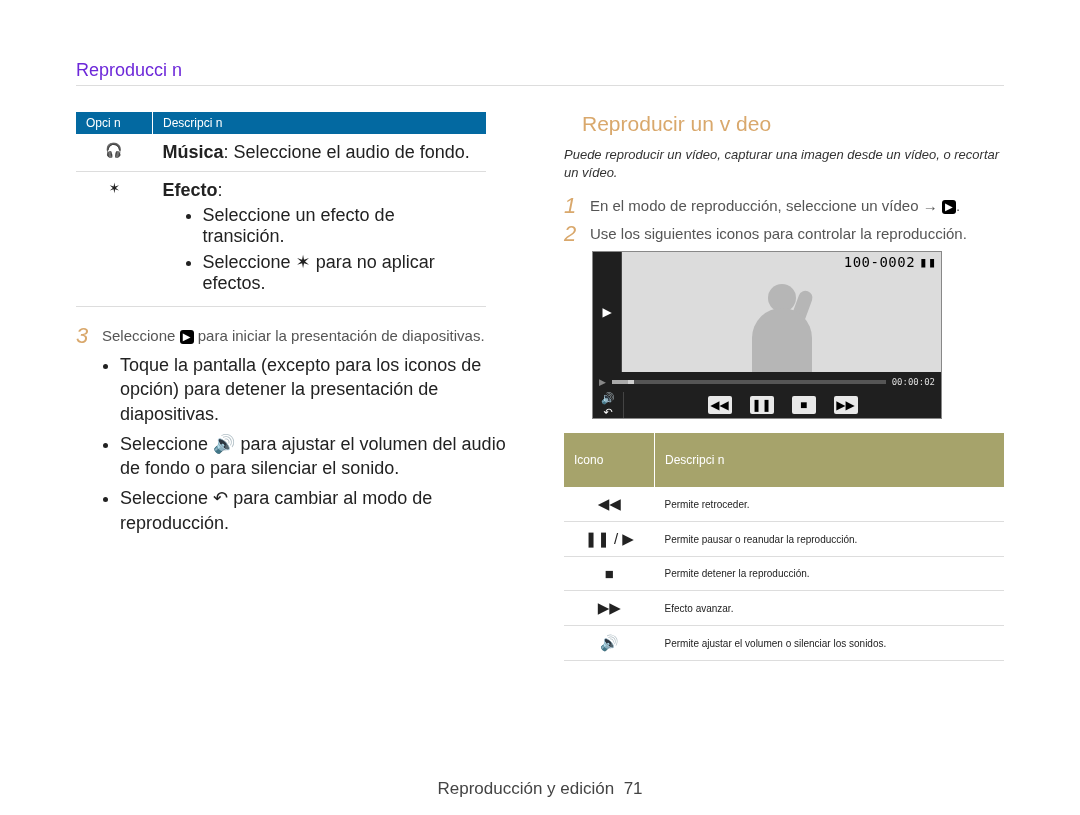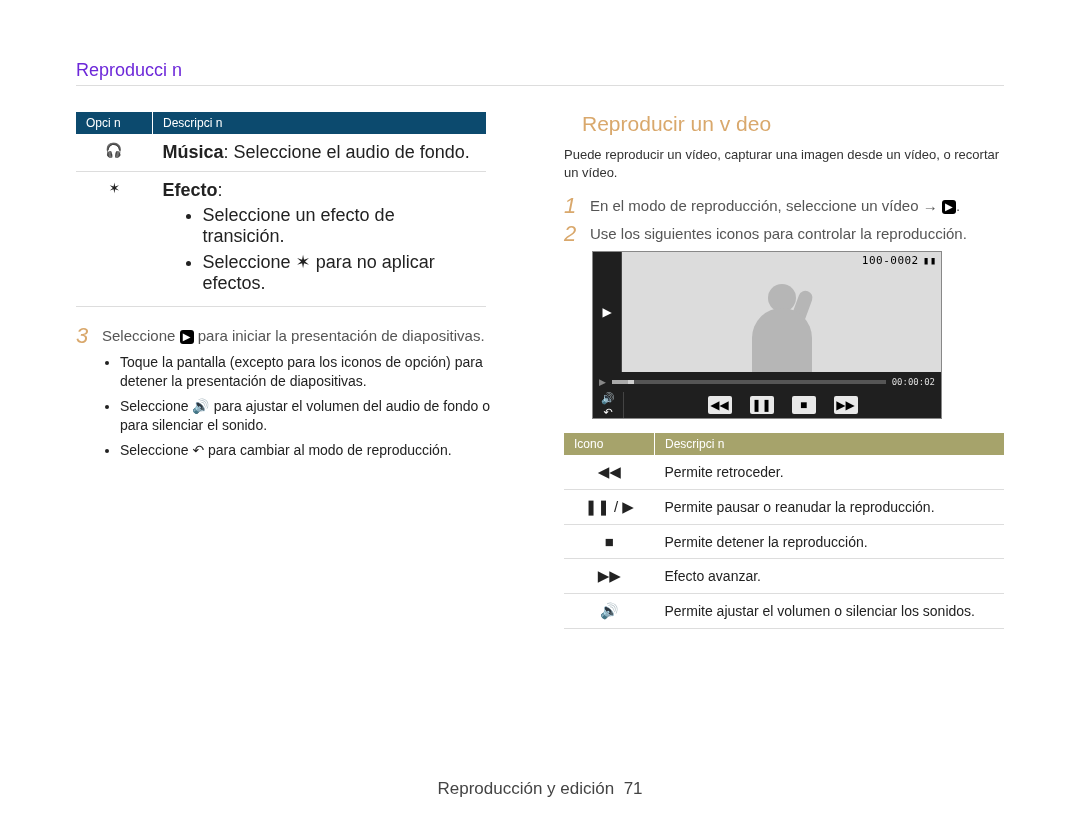--- a/index.html
+++ b/index.html
@@ -39,21 +39,21 @@
     min-width: 0;
   }
 
   
   .opt-table {
     width: 410px;
     border-collapse: collapse;
     margin-bottom: 18px;
   }
   .opt-table th {
-    background: #0c4a6e;
+    background: #0369a1;
     color: #fff;
     font-weight: 400;
     text-align: left;
     font-size: 12px;
     padding: 4px 10px;
   }
   .opt-table th.opcion {
     width: 56px;
     border-right: 1px solid #fff;
   }
@@ -92,40 +92,41 @@
     min-width: 16px;
   }
   .step-text {
     font-size: 15px;
     color: #555;
     padding-top: 2px;
   }
   .sub-list {
     margin: 4px 0 0 28px;
     padding-left: 16px;
-    font-size: 14px;
+    font-size: 18px;
     color: #222;
   }
   .sub-list li {
     margin-bottom: 6px;
     line-height: 1.35;
   }
 
   
   .section-title {
     color: #d9a86c;
     font-size: 21px;
     font-weight: 400;
     margin: 0 0 10px 18px;
   }
   .intro-text {
     font-size: 13px;
     color: #333;
     margin-bottom: 14px;
     line-height: 1.35;
+    font-style: italic;
   }
 
   
   .player-wrap {
     width: 350px;
     margin: 6px 0 14px 28px;
     border: 1px solid #888;
     background: #fff;
     box-sizing: border-box;
   }
@@ -146,21 +147,21 @@
   .player-stage {
     position: relative;
     flex: 1;
     height: 120px;
     background: #dcdcdc;
     overflow: hidden;
   }
   .player-meta {
     position:absolute;
     top:2px; right:4px;
-    font-size:11px;
+    font-size:14px;
     color:#000;
     letter-spacing:0.5px;
     font-family: monospace;
     display:flex;
     align-items:center;
     gap:4px;
   }
   .silhouette {
     position:absolute;
     bottom:-10px;
@@ -219,28 +220,28 @@
   .icon-table {
     width: 100%;
     border-collapse: collapse;
   }
   .icon-table th {
     background: #a6a36b;
     color: #fff;
     font-weight: 400;
     text-align: left;
     font-size: 12px;
-    padding: 4px 10px;
+    padding: 20px 10px;
   }
   .icon-table th.icono { width: 70px; border-right:1px solid #fff;}
   .icon-table td {
     border-bottom: 1px solid #ddd;
     padding: 8px 10px;
     vertical-align: middle;
-    font-size: 14px;
+    font-size: 10px;
   }
   .icon-table td.icon-cell {
     text-align: center;
     font-size: 15px;
   }
 
   .footer {
     position: absolute;
     bottom: 16px;
     left: 0;

